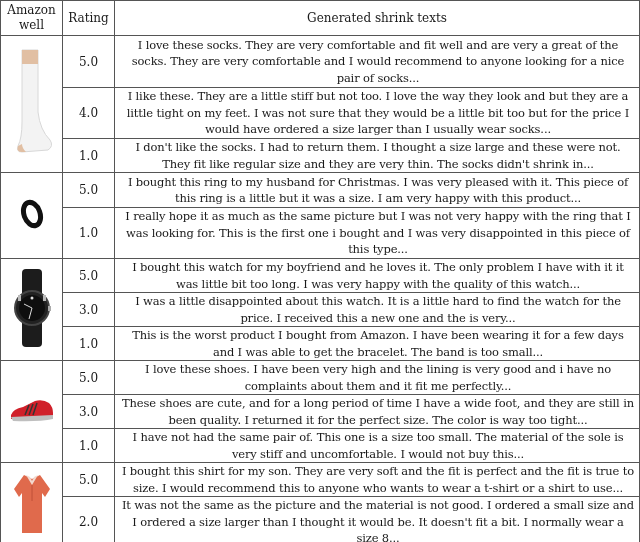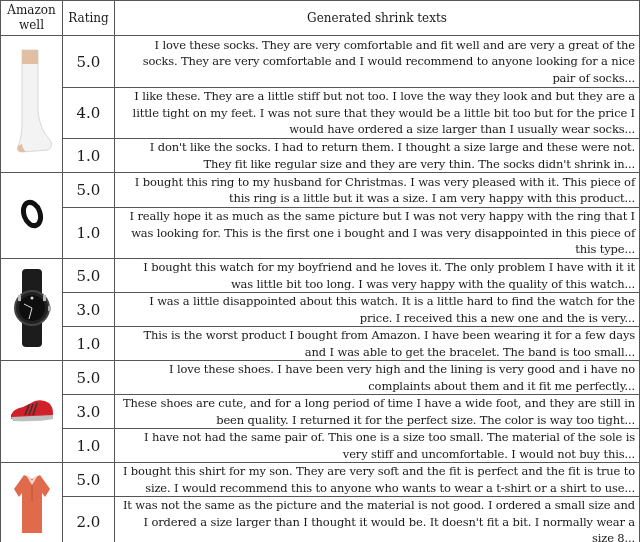--- a/index.html
+++ b/index.html
@@ -1,22 +1,22 @@
 <!DOCTYPE html>
 <html><head>
 <meta charset="utf-8">
 <style>
   html, body { margin: 0; padding: 0; background: #ffffff; }
   body { width: 640px; height: 542px; overflow: hidden; font-family: "DejaVu Serif", "Liberation Serif", serif; color: #1a1a1a; }
   table { border-collapse: collapse; position: absolute; left: 0; top: 0; width: 640px; table-layout: fixed; }
   td, th { border: 1px solid #555; padding: 0; font-weight: normal; }
   th { font-size: 12px; line-height: 15px; text-align: center; vertical-align: middle; height: 34px; }
   td.img { text-align: center; vertical-align: middle; }
-  td.rating { text-align: center; vertical-align: middle; font-size: 15px; }
-  td.text { font-size: 11.5px; line-height: 16.5px; padding: 0 4px 0 6px; vertical-align: middle; text-align: right; letter-spacing: -0.15px; }
+  td.rating { text-align: center; vertical-align: middle; font-size: 12px; }
+  td.text { font-size: 11.5px; line-height: 16.5px; padding: 0 4px 0 6px; vertical-align: middle; text-align: center; letter-spacing: -0.15px; }
   .icon { display: inline-block; }
 </style>
 </head>
 <body>
 
 <table>
   <colgroup>
       <col style="width:62px">
       <col style="width:52px">
       <col>

